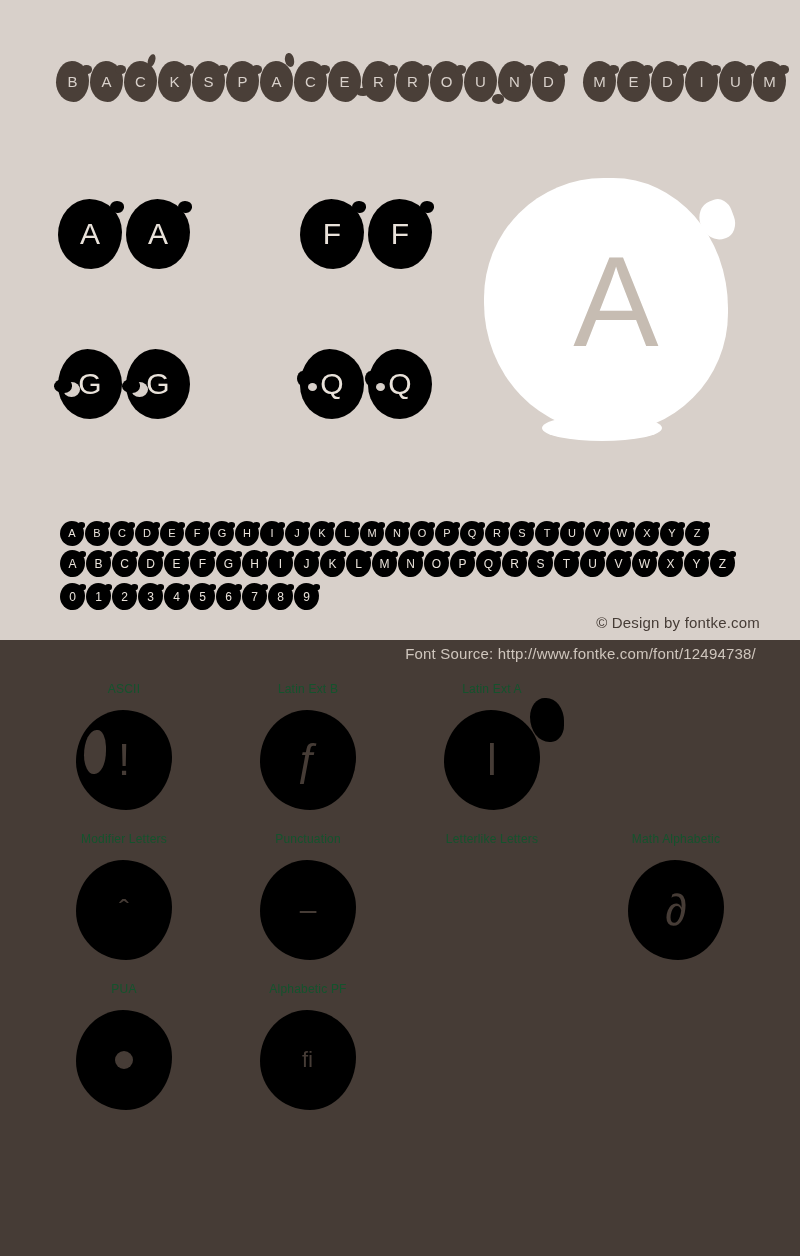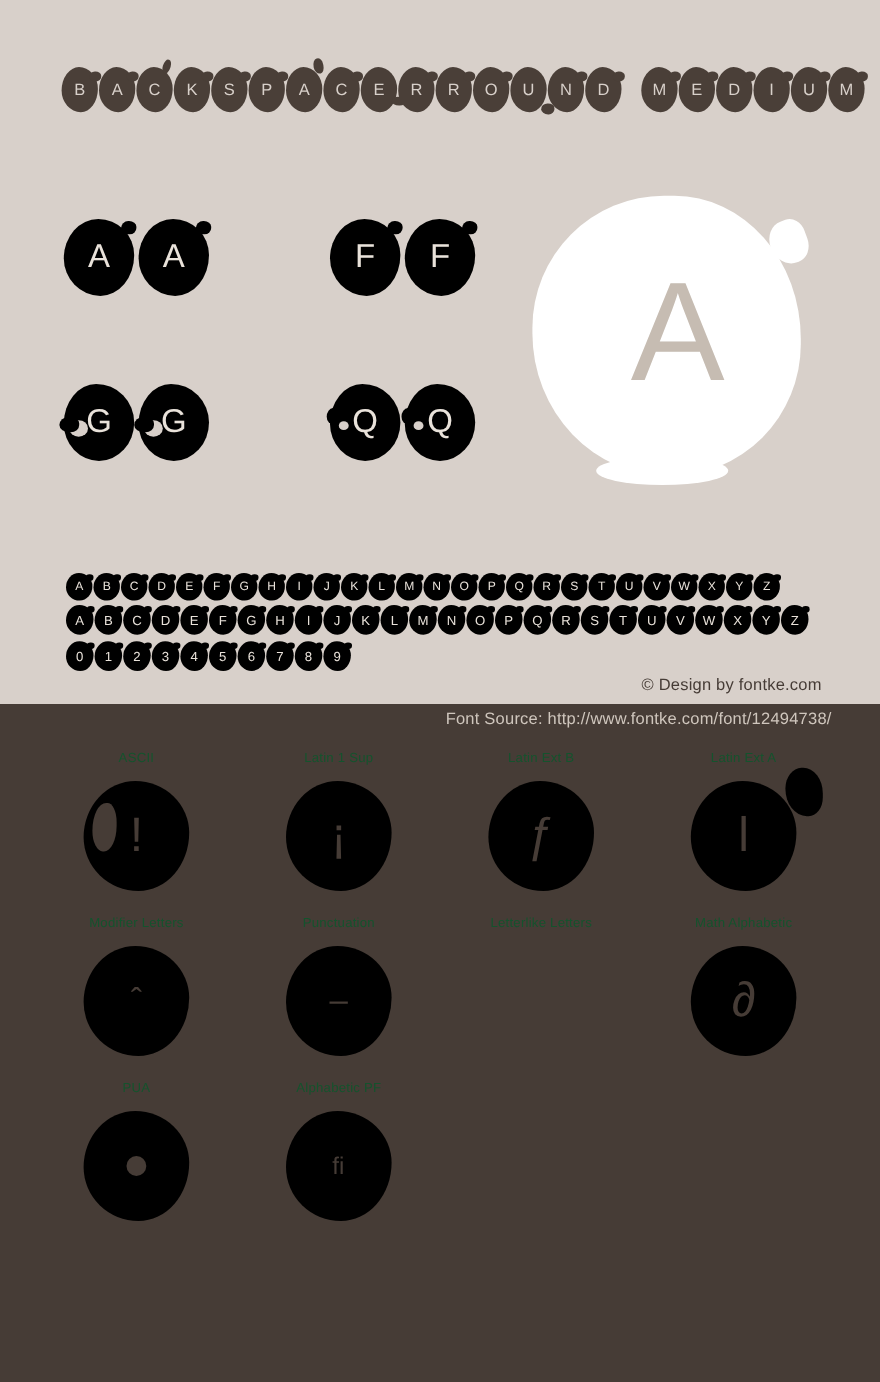--- a/index.html
+++ b/index.html
@@ -181,21 +181,21 @@
   #wf-upper { left: 60px; top: 521px; gap: 1px; }
   #wf-upper .blob { width: 24px; height: 25px; font-size: 11px; }
   #wf-lower { left: 60px; top: 550px; gap: 1px; }
   #wf-lower .blob { width: 25px; height: 27px; font-size: 12px; }
   #wf-digits { left: 60px; top: 583px; gap: 1px; }
   #wf-digits .blob { width: 25px; height: 27px; font-size: 12px; }
 
   
   #credit {
     position: absolute;
-    right: 53px;
+    right: 40px;
     top: 614px;
     font-size: 15px;
     color: #463c36;
     font-family: "Liberation Sans", sans-serif;
     letter-spacing: 0.2px;
   }
   #font-source {
     position: absolute;
     right: 44px;
     top: 645px;
@@ -594,26 +594,20 @@
       <div class="cat-row">
         <div class="cat-cell">
           <div class="cat-label">ASCII</div>
           <div class="cat-blob ascii">
             <span class="cat-speck"></span>
             <span class="cat-notch"></span>
             <span class="cat-glyph">!</span>
           </div>
         </div>
         <div class="cat-cell">
-          <div class="cat-label">Latin 1 Sup</div>
-          <div class="cat-blob plain">
-            <span class="cat-glyph">¡</span>
-          </div>
-        </div>
-        <div class="cat-cell">
           <div class="cat-label">Latin Ext B</div>
           <div class="cat-blob plain">
             <span class="cat-glyph">ƒ</span>
           </div>
         </div>
         <div class="cat-cell">
           <div class="cat-label">Latin Ext A</div>
           <div class="cat-blob extA">
             <span class="cat-speck"></span>
             <span class="cat-glyph">l</span>

